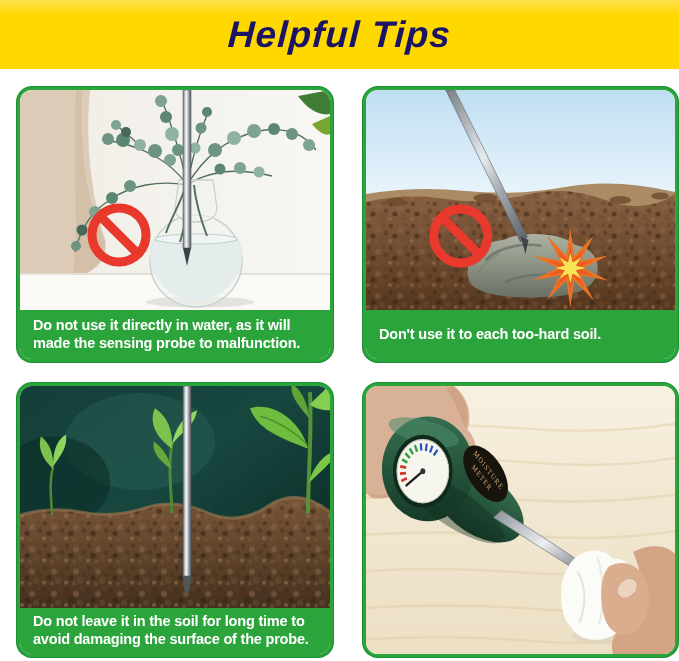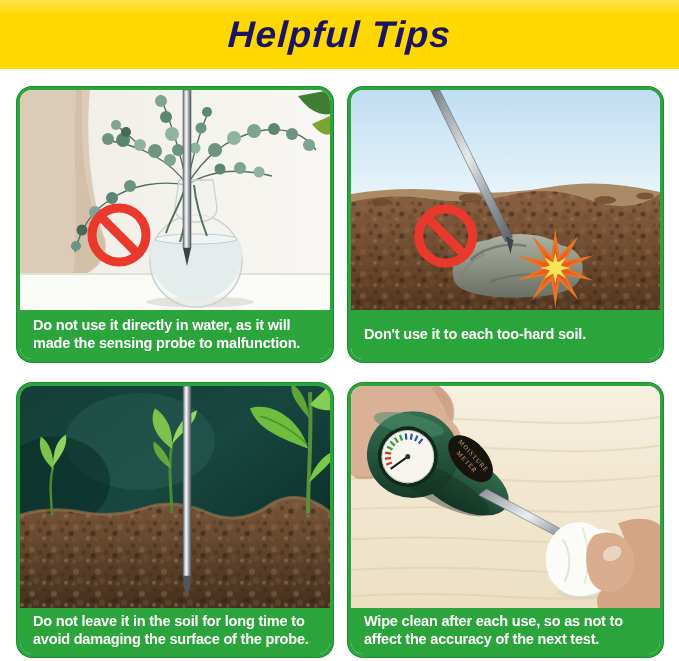--- a/index.html
+++ b/index.html
@@ -11,21 +11,21 @@
     height:69px;background:linear-gradient(#ffe14f 0%,#ffd800 22%,#ffd800 100%);
     display:flex;align-items:center;justify-content:center;
   }
   .banner h1{
     margin:0;font-size:37px;font-weight:bold;font-style:italic;color:#1b1464;
     letter-spacing:1px;transform:skewX(-3deg);
   }
   .grid{
     margin:18px 16px 0 17px;display:grid;
     grid-template-columns:316px 315px;grid-template-rows:275px 274px;
-    gap:21px 15px;
+    gap:21px 30px;
   }
   .panel{
     border:3px solid #2ba43c;border-radius:15px;overflow:hidden;
     display:flex;flex-direction:column;background:#fff;
     box-shadow:0 0 0 1px #1a8f31;
   }
   .scene{flex:1;position:relative;overflow:hidden;}
   .scene svg{display:block;width:100%;height:100%;}
   .caption{
     background:#2ba43c;color:#fff;display:flex;align-items:center;
@@ -359,19 +359,16 @@
             <path d="M252,148 C256,162 256,180 250,194" stroke="#e3e3da" stroke-width="1.5" fill="none"></path>
           </g>
 
           <g>
             <path d="M268,136 C288,128 304,132 310,138 L310,220 L248,220 C244,210 250,201 260,197 C274,191 280,175 276,158 C274,148 270,141 268,136 Z" fill="#d3a584"></path>
             <path d="M244,148 C258,142 272,146 280,158 C288,172 284,192 272,200 C260,208 246,204 240,192 C234,178 234,156 244,148 Z" fill="#d9ad8d"></path>
             <ellipse cx="262" cy="166" rx="10.5" ry="7.5" transform="rotate(-25 262 166)" fill="#ecd3bf" stroke="#cfa98c" stroke-width="0.8"></ellipse>
           </g>
         </svg>
       </div>
-      <div class="caption">
-        <p>Wipe clean after each use, so as not to affect the accuracy of the next test.</p>
-      </div>
     </section>
 
   </main>
 </div>
 
 </body></html>

